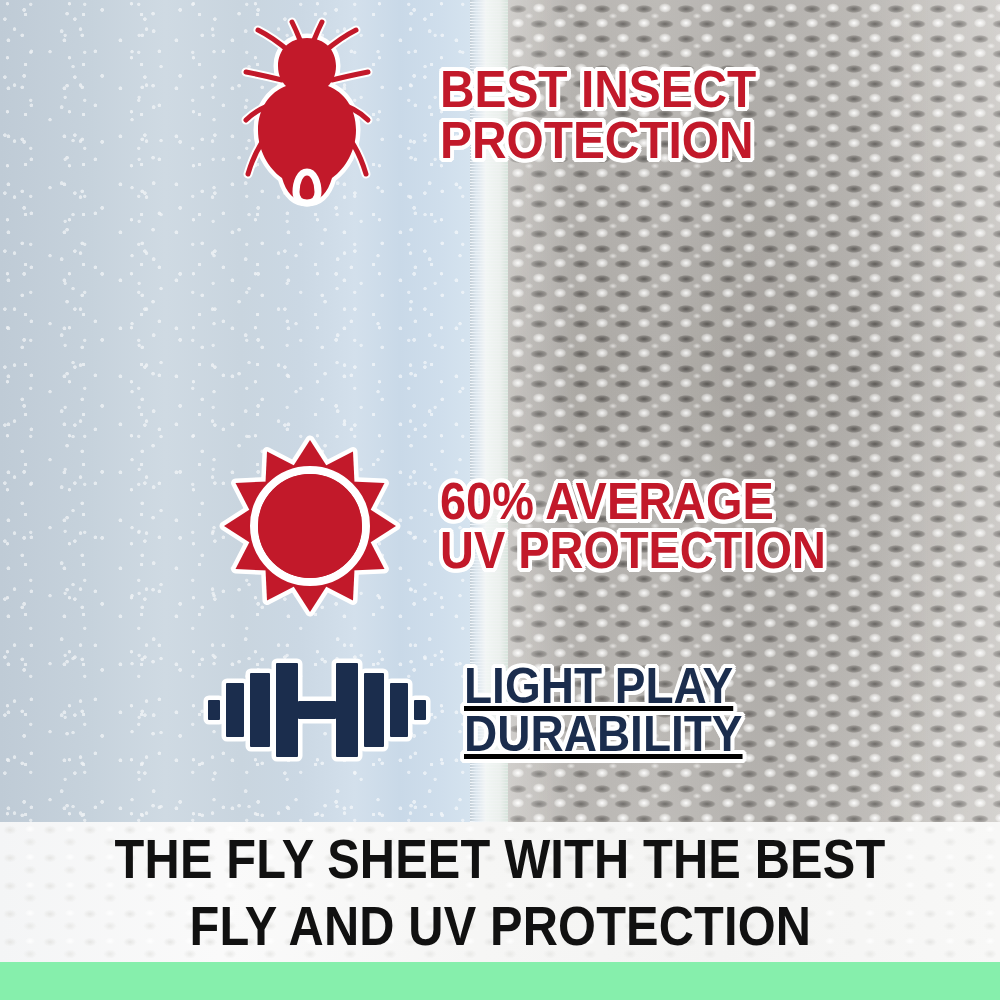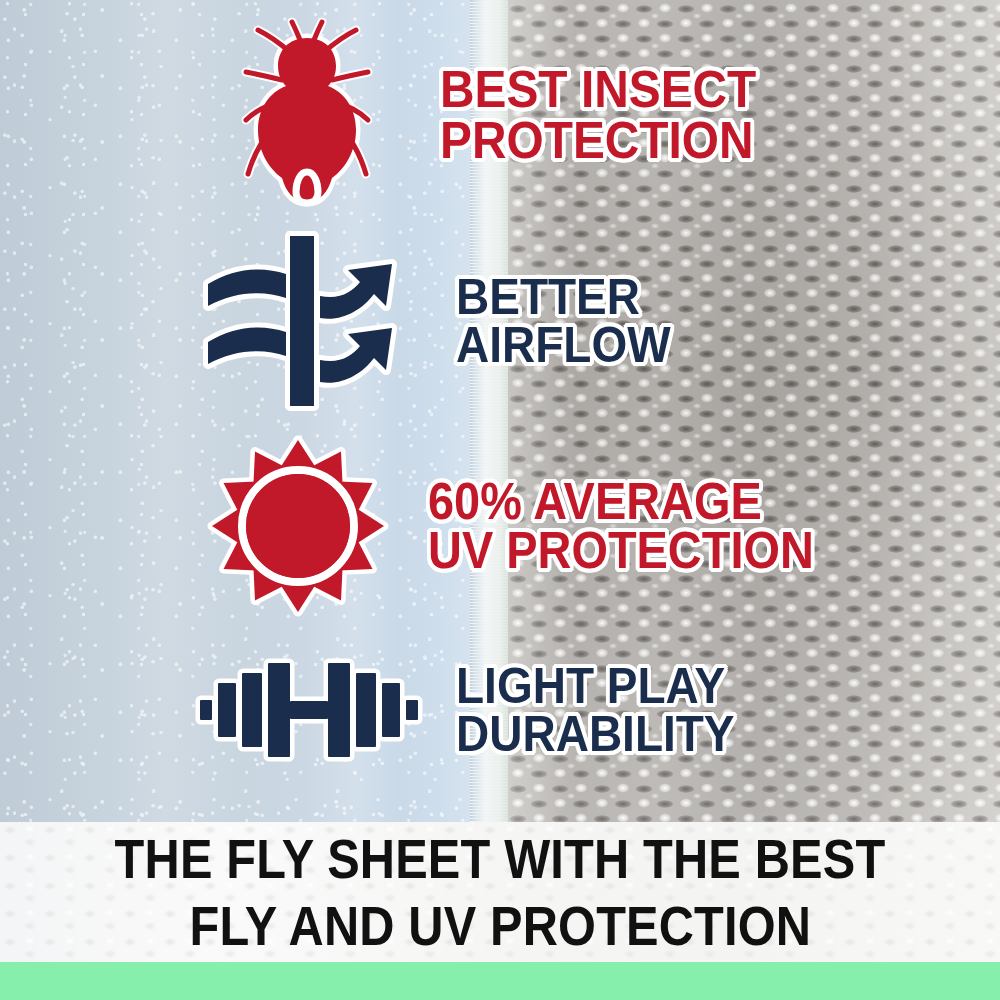--- a/index.html
+++ b/index.html
@@ -223,22 +223,22 @@
        0   -4px 0 #fff,  0   4px 0 #fff,
       -2px -4px 0 #fff,  2px -4px 0 #fff,
       -2px  4px 0 #fff,  2px  4px 0 #fff,
       -4px -2px 0 #fff,  4px -2px 0 #fff,
       -4px  2px 0 #fff,  4px  2px 0 #fff;
   }
 
   
   .row-insect  { left: 232px; top: 22px;  }
   .row-airflow { left: 200px; top: 240px; }
-  .row-uv      { left: 210px; top: 438px; }
-  .row-durab   { left: 196px; top: 655px; }
+  .row-uv      { left: 222px; top: 438px; }
+  .row-durab   { left: 204px; top: 655px; text-decoration: underline; }
 
   .row-insect  .feature-text { font-size: 52px; margin-left: 58px; }
   .row-airflow .feature-text { font-size: 50px; margin-left: 34px; }
   .row-uv      .feature-text { font-size: 51px; margin-left: 42px; }
   .row-durab   .feature-text { font-size: 50px; margin-left: 34px; }
 
   svg { display: block; overflow: visible; }
 </style>
 </head>
 <body>
@@ -301,50 +301,20 @@
           <path d="M75 150 C82 150 86 160 86 170 C86 177 81 181 75 181
                    C69 181 64 177 64 170 C64 160 68 150 75 150 Z" fill="#C2192A" stroke="#ffffff" stroke-width="7"></path>
         </svg>
       </div>
       <div class="feature-text txt-red">
         <span class="l">BEST INSECT</span>
         <span class="l">PROTECTION</span>
       </div>
     </div>
 
-    <div class="feature row-airflow">
-      <div class="feature-icon">
-        <svg width="222" height="162" viewBox="0 0 222 162" aria-hidden="true">
-
-          <g stroke="#ffffff" stroke-width="10" stroke-linejoin="round" stroke-linecap="round" fill="none">
-            <path d="M8 44 C34 28 62 26 86 34 L86 58 C62 50 34 52 8 66 Z"></path>
-            <path d="M8 102 C34 86 62 84 86 92 L86 116 C62 108 34 110 8 124 Z"></path>
-            <rect x="90" y="-4" width="24" height="170"></rect>
-            <path d="M120 56 C140 60 152 52 160 42 L148 30 L192 24 L186 66 L174 54
-                     C162 70 142 82 120 78 Z"></path>
-            <path d="M120 120 C140 124 152 116 160 106 L148 94 L192 88 L186 130 L174 118
-                     C162 134 142 146 120 142 Z"></path>
-          </g>
-
-          <g fill="#1B2D4D">
-            <path d="M8 44 C34 28 62 26 86 34 L86 58 C62 50 34 52 8 66 Z"></path>
-            <path d="M8 102 C34 86 62 84 86 92 L86 116 C62 108 34 110 8 124 Z"></path>
-            <rect x="90" y="-4" width="24" height="170"></rect>
-            <path d="M120 56 C140 60 152 52 160 42 L148 30 L192 24 L186 66 L174 54
-                     C162 70 142 82 120 78 Z"></path>
-            <path d="M120 120 C140 124 152 116 160 106 L148 94 L192 88 L186 130 L174 118
-                     C162 134 142 146 120 142 Z"></path>
-          </g>
-        </svg>
-      </div>
-      <div class="feature-text txt-navy">
-        <span class="l">BETTER</span>
-        <span class="l">AIRFLOW</span>
-      </div>
-    </div>
 
     <div class="feature row-uv">
       <div class="feature-icon">
         <svg width="176" height="176" viewBox="0 0 176 176" aria-hidden="true">
           <g transform="translate(88,88)">
 
             <g id="rays-outline" stroke="#ffffff" stroke-width="9" stroke-linejoin="round" fill="none">
               <path d="M0,-86 L18,-58 L-18,-58 Z" transform="rotate(0)"></path>
               <path d="M0,-86 L18,-58 L-18,-58 Z" transform="rotate(30)"></path>
               <path d="M0,-86 L18,-58 L-18,-58 Z" transform="rotate(60)"></path>

